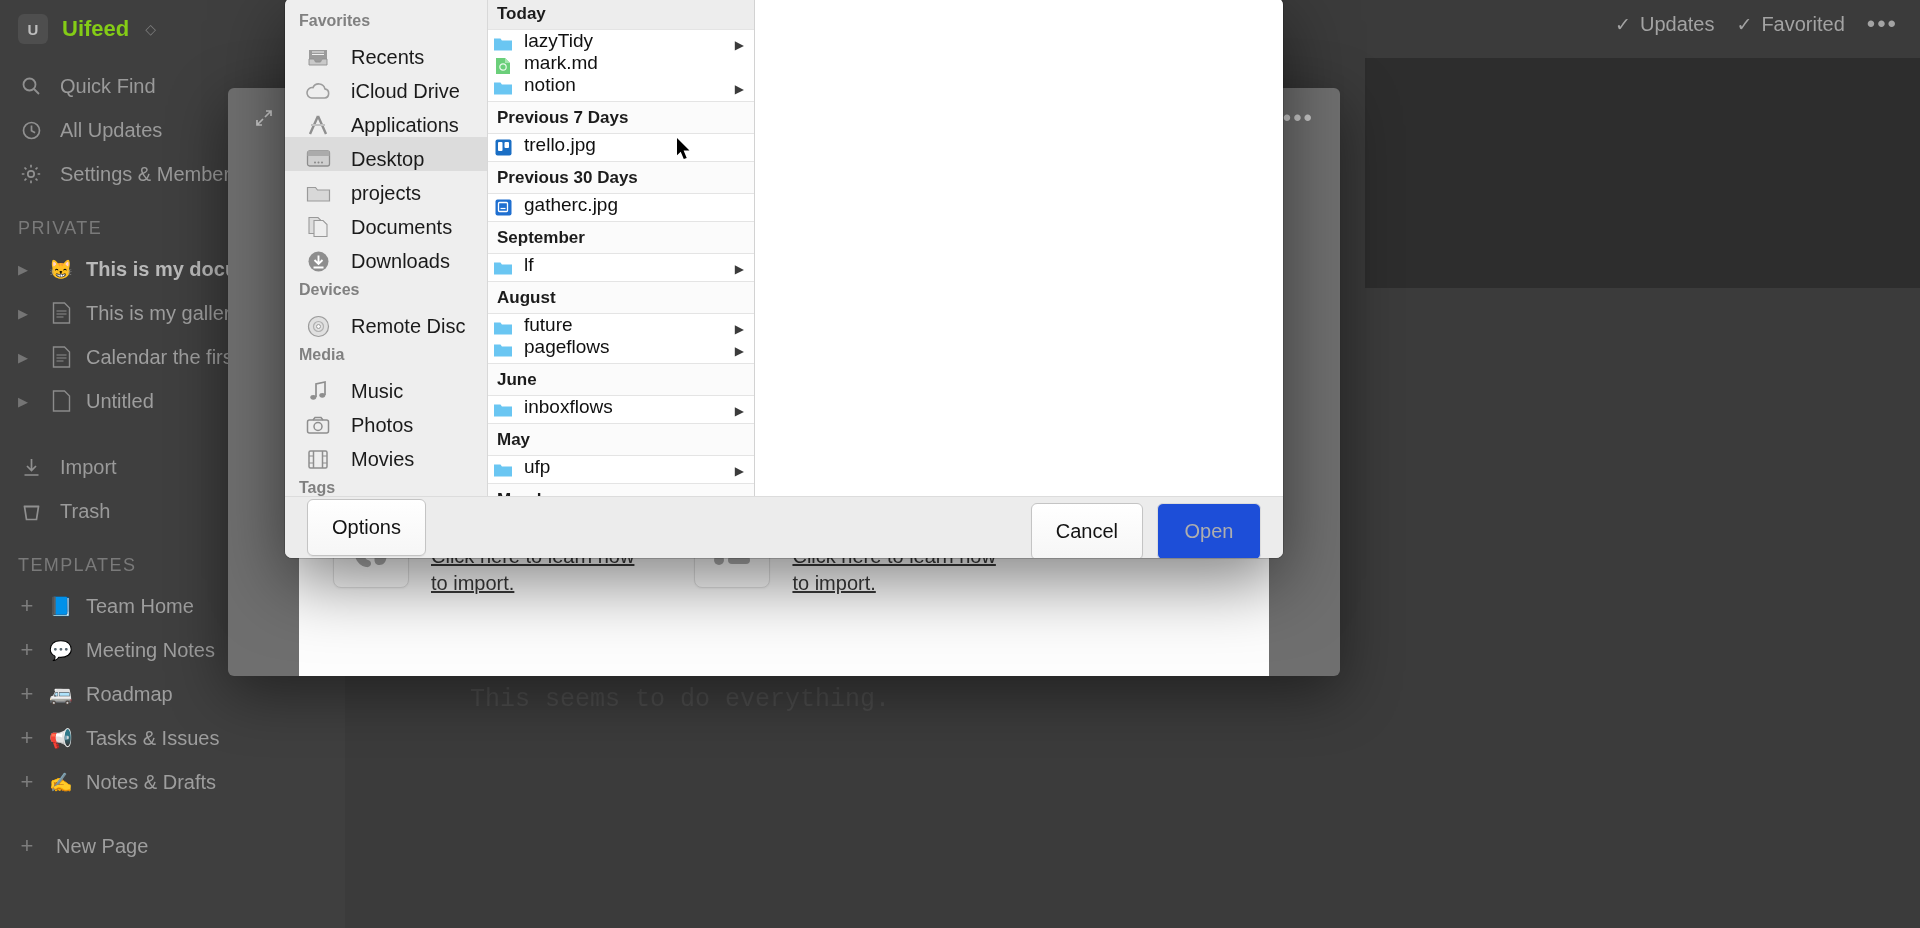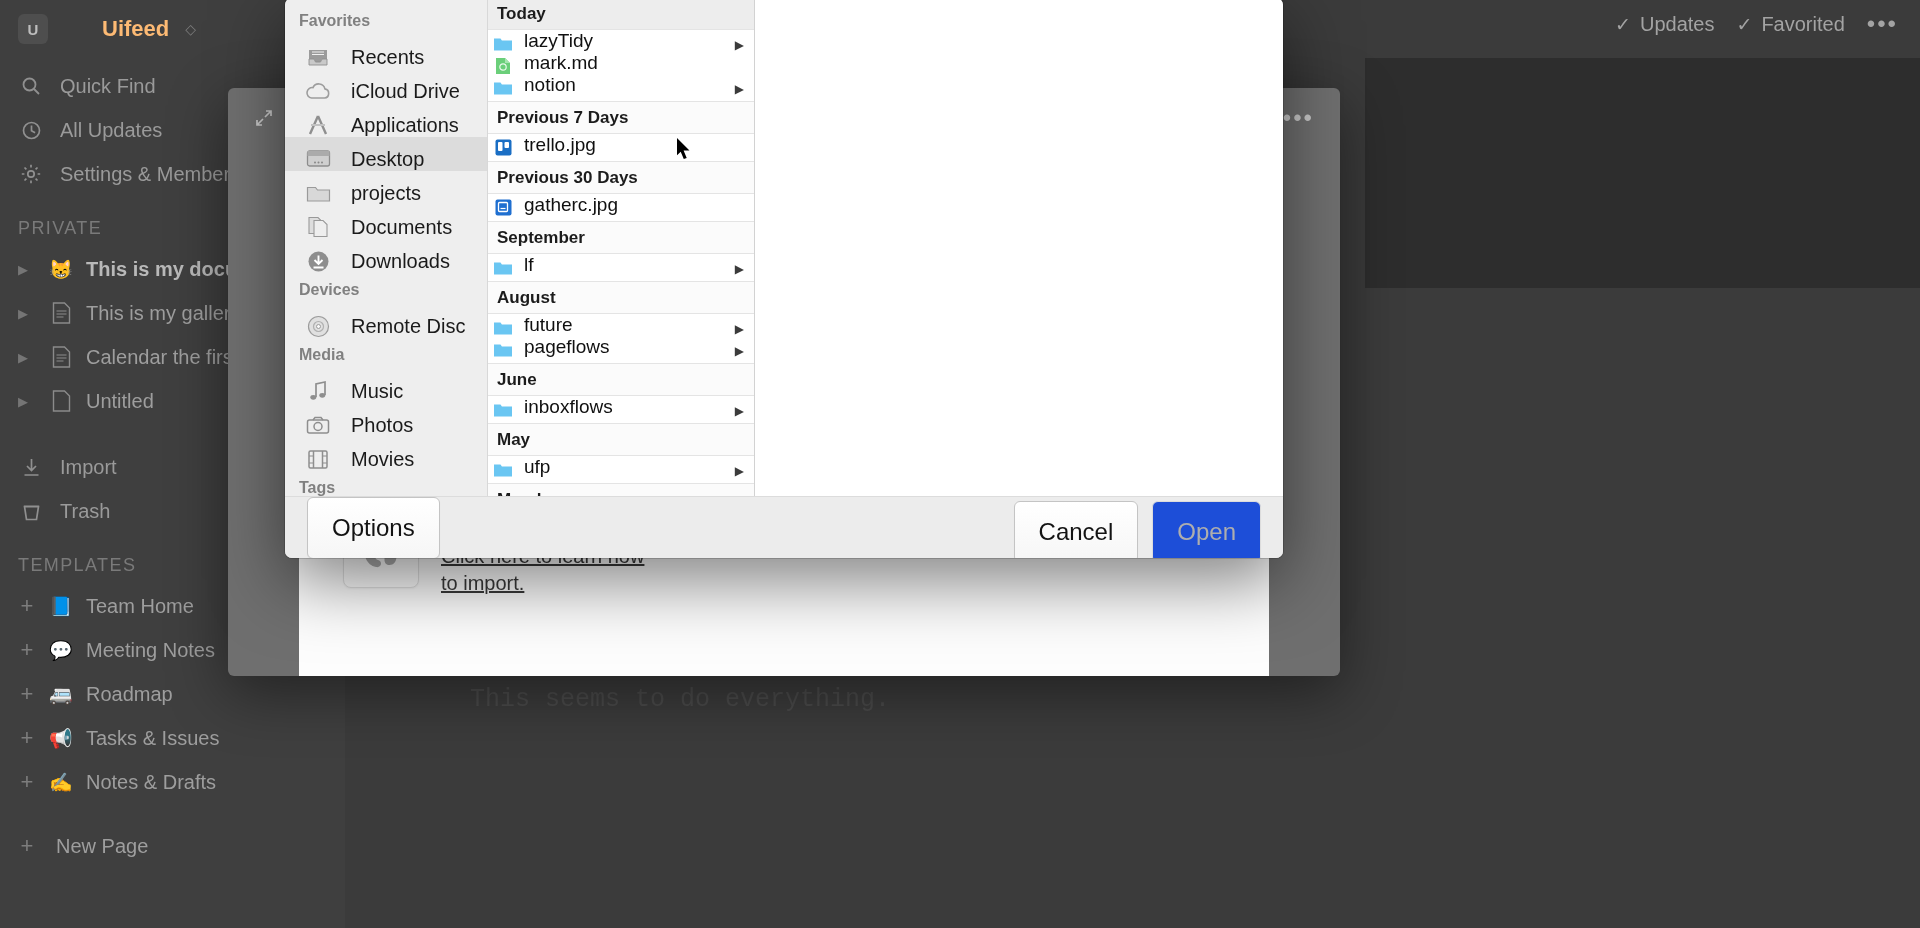--- a/index.html
+++ b/index.html
@@ -22,21 +22,21 @@
   .ws-header {
     display: flex; align-items: center; gap: 14px;
     padding: 14px 18px 10px 18px;
   }
   .ws-logo {
     width: 30px; height: 30px; border-radius: 6px;
     background: #4e4e4e; color: #bdbdbd;
     display: flex; align-items: center; justify-content: center;
     font-size: 15px; font-weight: bold;
   }
-  .ws-name { font-size: 22px; font-weight: bold; color: #fdba74; margin-left: 40px; }
+  .ws-name { font-size: 22px; font-weight: bold; color: #84cc16; }
   .ws-chevrons { font-size: 14px; color: #7d7d7d; margin-left: 2px; line-height: 1; }
 
   .nav-item {
     display: flex; align-items: center; gap: 16px;
     padding: 6px 18px; font-size: 20px; color: #9a9a9a;
     height: 44px;
   }
   .nav-ico { width: 26px; height: 26px; flex: none; display:flex; align-items:center; justify-content:center; }
   .nav-ico svg { display:block; }
 
@@ -92,22 +92,22 @@
   .modal-top {
     height: 60px; display:flex; align-items:center; justify-content: space-between;
     padding: 0 26px; color: #c9c9c9; font-size: 20px;
   }
   .expand-ico { display:flex; align-items:center; gap: 10px; }
   .modal-white {
     position: absolute; left: 71px; top: 0; width: 970px; bottom: 0;
     background: #fdfdfd;
   }
   .import-cards {
-    position: absolute; left: 12px; right: 0; bottom: 12px; height: 170px;
-    display: flex; gap: 92px; padding-left: 32px; flex-direction: column;
+    position: absolute; left: 2px; right: 0; bottom: 12px; height: 170px;
+    display: flex; gap: 60px; padding-left: 32px;
   }
   .imp-card { display:flex; gap: 22px; align-items: flex-start; padding-top: 14px; }
   .imp-thumb {
     width: 76px; height: 80px; border: 1px solid #e2e2e2; border-radius: 8px;
     background: #fff; display:flex; align-items:center; justify-content:center;
     box-shadow: 0 1px 2px rgba(0,0,0,.05);
   }
   .imp-name { font-size: 23px; color: #1d1d1d; margin-bottom: 8px; }
   .imp-link {
     font-size: 20px; color: #3a3a3a; text-decoration: underline;
@@ -163,21 +163,21 @@
   .grp { border-bottom: 1px solid #e4e4e4; padding-bottom: 5px; }
   .grp:last-child { border-bottom: none; }
 
   .dlg-footer {
     height: 62px; flex: none; background: #ececec;
     display: flex; align-items: center; justify-content: space-between;
     padding: 0 22px;
     border-top: 1px solid #dcdcdc;
   }
   .btn {
-    font-size: 24px; border-radius: 6px; border: 1px solid #c4c4c4;
+    font-size: 20px; border-radius: 6px; border: 1px solid #c4c4c4;
     background: linear-gradient(#ffffff,#f6f6f6);
     padding: 16px 24px; color: #131313;
     box-shadow: 0 1px 1px rgba(0,0,0,.06);
   }
   .btn.wide { min-width: 104px; text-align:center;margin-top:8px; }
   .btn.disabled { color: #aeaeae; background: #1d4ed8; border-color: #dcdcdc; }
   .footer-right { display:flex; gap: 14px; }
 
   
   .cursor { position: absolute; left: 676px; top: 137px; }

